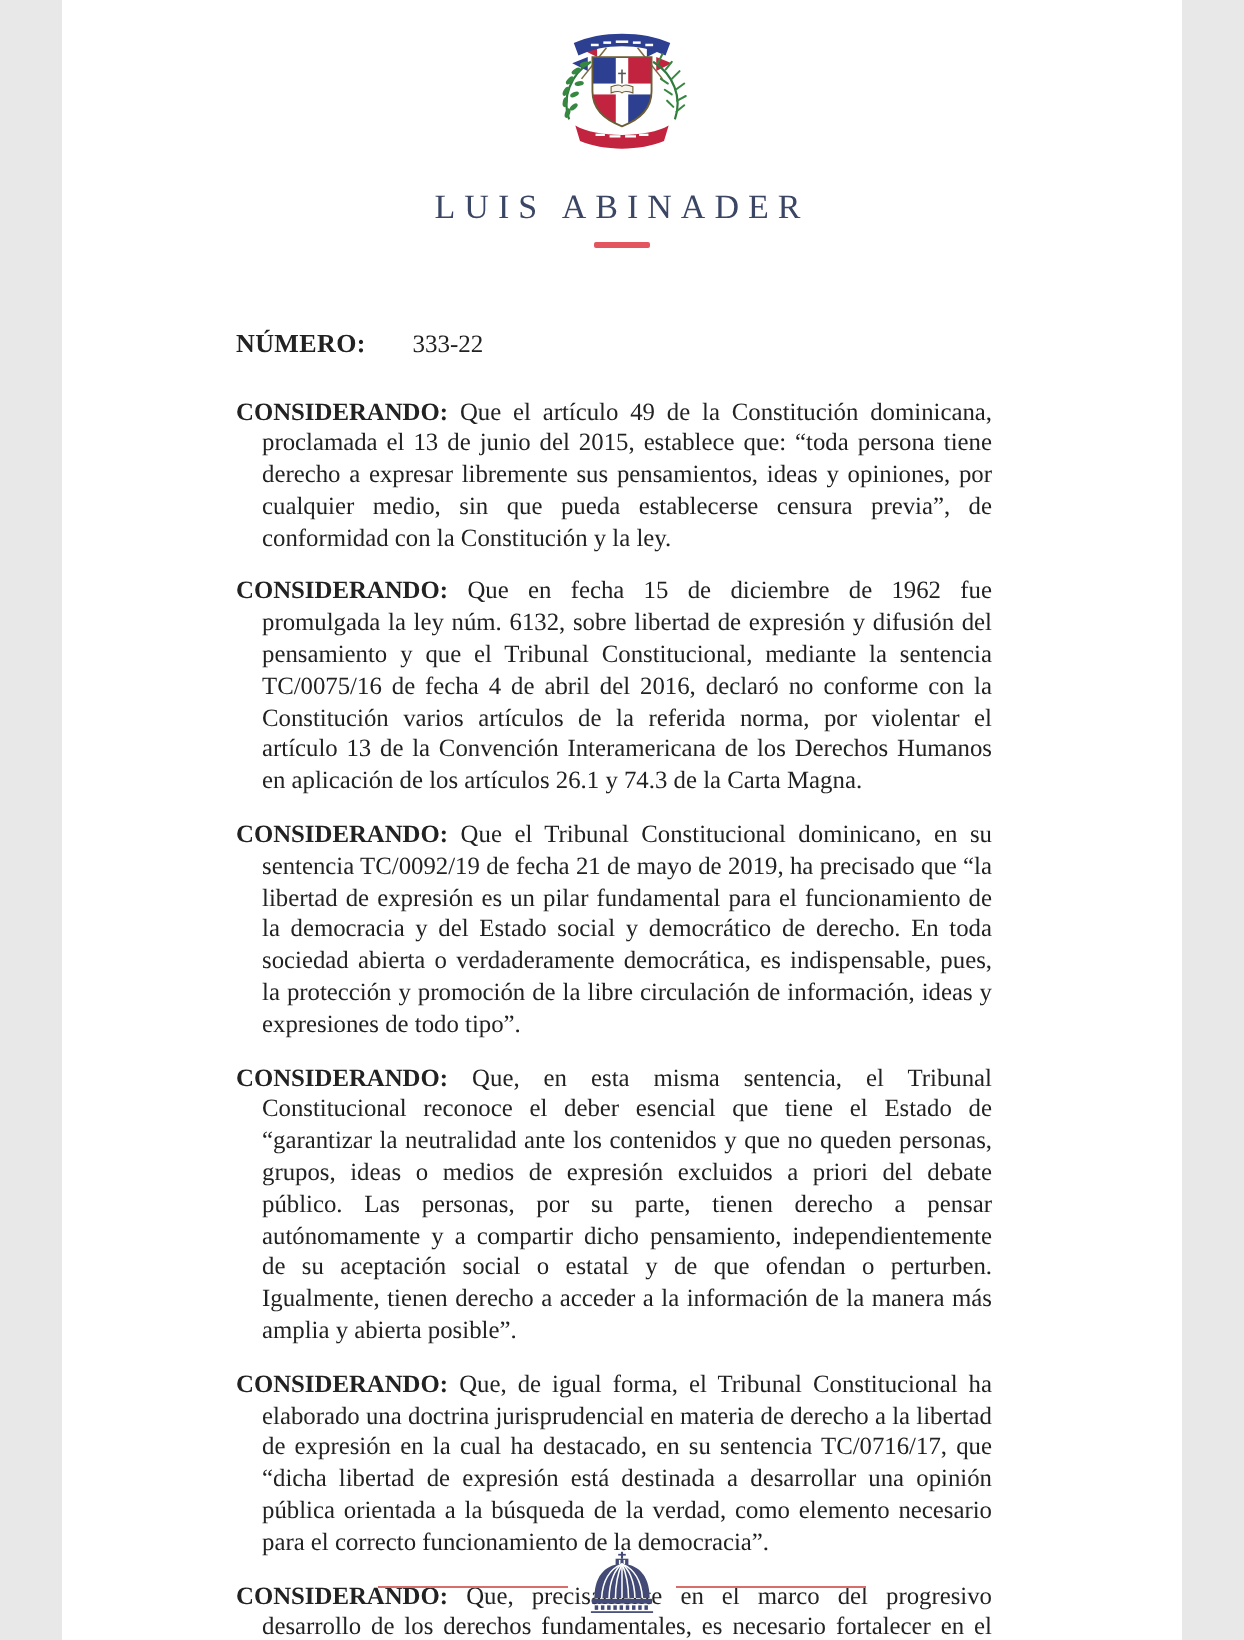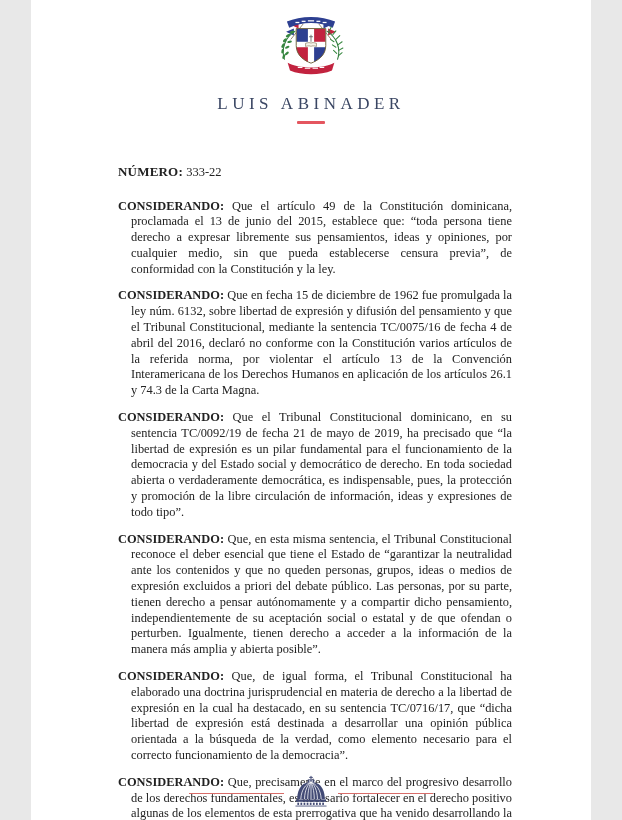--- a/index.html
+++ b/index.html
@@ -32,23 +32,23 @@
   .president-subtitle{
     font-family:"Liberation Sans", sans-serif;
     font-size:7.5px;
     letter-spacing:3.2px;
     color:#9ba1ab;
   }
   
   .doc-body{ padding:32px 79px 0 87px; }
   .numero-line{ font-size:13px; }
   .numero-label{ font-weight:bold; letter-spacing:0.2px; }
-  .numero-value{ font-size:12.5px; }
+  .numero-value{ margin-left:20px; font-size:12.5px; }
   .para{
-    margin:11px 0 0 0;
+    margin:11px 16px 0 0;
     font-size:12.4px;
     line-height:15.8px;
     text-align:justify;
     padding-left:13px;
     text-indent:-13px;
   }
   .para:first-of-type{ margin-top:19px; }
   .para b{ font-weight:bold; }
   
   .footer{

